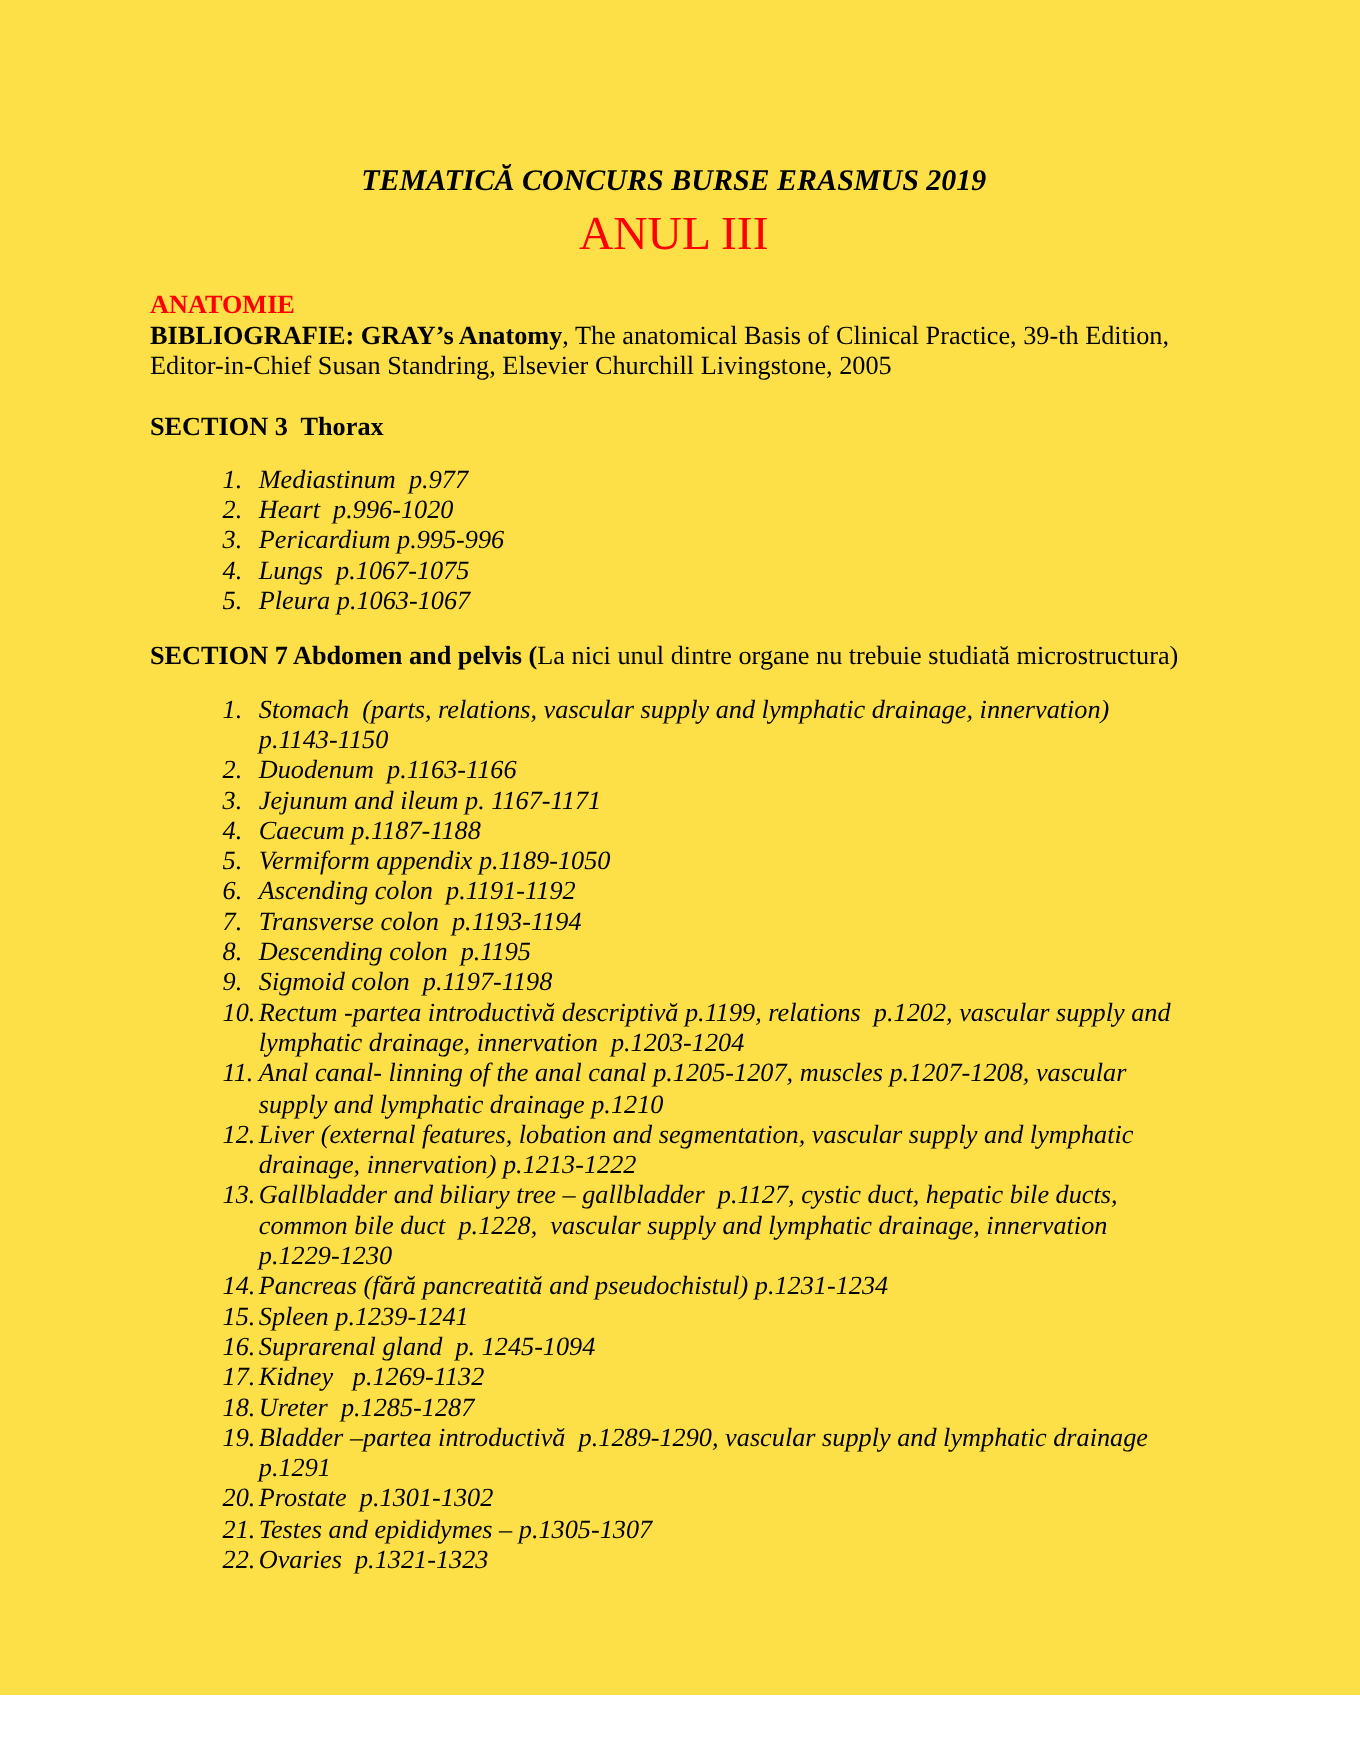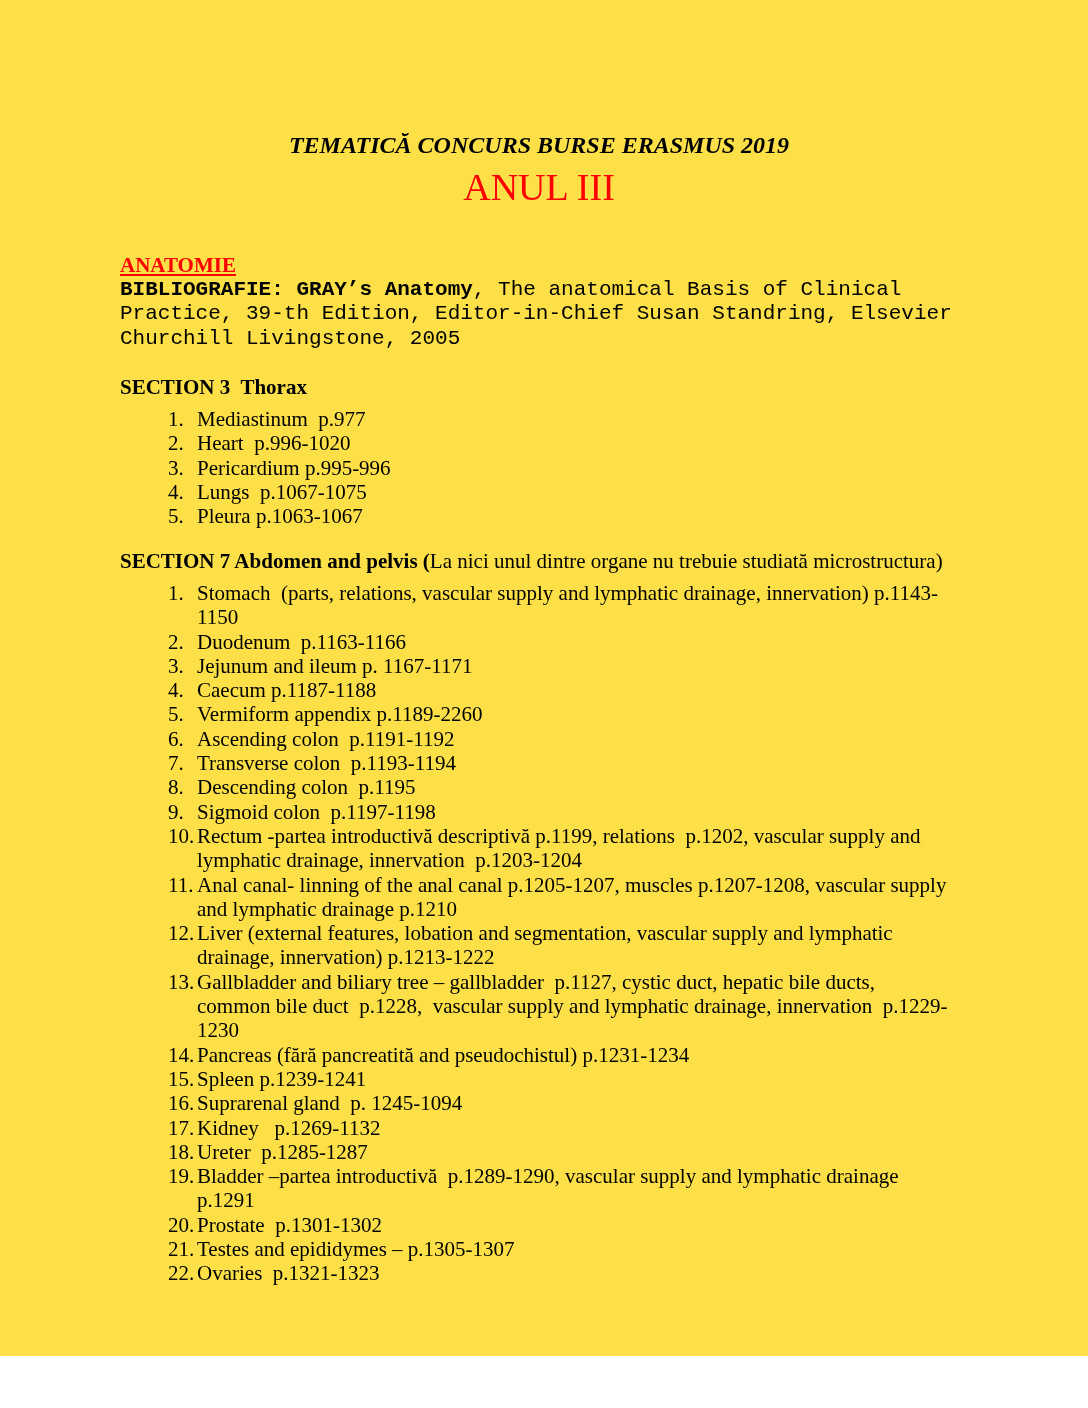--- a/index.html
+++ b/index.html
@@ -30,47 +30,46 @@
   }
   .doc-title-2 {
     text-align: center;
     font-weight: 400;
     font-size: 38px;
     line-height: 46px;
     margin-top: 4px;
     color: var(--accent-red, #fe0000);
   }
   .heading-red {
-    margin-top: 42px;
+    margin-top: 20px;
     font-weight: 700;
     color: var(--accent-red, #fe0000);
-    text-decoration: underline;
     line-height: 26px;
     white-space: pre-wrap;
   }
   p.bib {
     margin: 0;
     white-space: pre-wrap;
-    font-family: Liberation Mono, monospace;
   }
   .b { font-weight: 700; }
   .sec6-heading {
     margin-top: 24px;
     font-weight: 700;
     white-space: pre-wrap;
   }
   p.sec7-heading {
     margin: 20px 0 0 0;
     white-space: pre-wrap;
   }
   ol.doc-list {
     list-style: none;
-    margin: 8px;
+    margin: 18px;
     padding: 0;
     counter-reset: item;
+    font-style: italic;
   }
   ol.doc-list li {
     counter-increment: item;
     position: relative;
     padding-left: 69px;
     white-space: pre-wrap;
   }
   ol.doc-list li::before {
     content: counter(item) ".";
     position: absolute;
@@ -101,21 +100,21 @@
       <li>Pleura p.1063-1067</li>
     </ol>
 
   <p class="sec7-heading"><span class="b">SECTION 7 Abdomen and pelvis (</span><span>La nici unul dintre organe nu trebuie studiată microstructura)</span></p>
 
   <ol class="doc-list">
       <li>Stomach  (parts, relations, vascular supply and lymphatic drainage, innervation) p.1143-1150</li>
       <li>Duodenum  p.1163-1166</li>
       <li>Jejunum and ileum p. 1167-1171</li>
       <li>Caecum p.1187-1188</li>
-      <li>Vermiform appendix p.1189-2260</li>
+      <li>Vermiform appendix p.1189-1050</li>
       <li>Ascending colon  p.1191-1192</li>
       <li>Transverse colon  p.1193-1194</li>
       <li>Descending colon  p.1195</li>
       <li>Sigmoid colon  p.1197-1198</li>
       <li>Rectum -partea introductivă descriptivă p.1199, relations  p.1202, vascular supply and lymphatic drainage, innervation  p.1203-1204</li>
       <li>Anal canal- linning of the anal canal p.1205-1207, muscles p.1207-1208, vascular supply and lymphatic drainage p.1210</li>
       <li>Liver (external features, lobation and segmentation, vascular supply and lymphatic drainage, innervation) p.1213-1222</li>
       <li>Gallbladder and biliary tree – gallbladder  p.1127, cystic duct, hepatic bile ducts, common bile duct  p.1228,  vascular supply and lymphatic drainage, innervation  p.1229-1230</li>
       <li>Pancreas (fără pancreatită and pseudochistul) p.1231-1234</li>
       <li>Spleen p.1239-1241</li>

